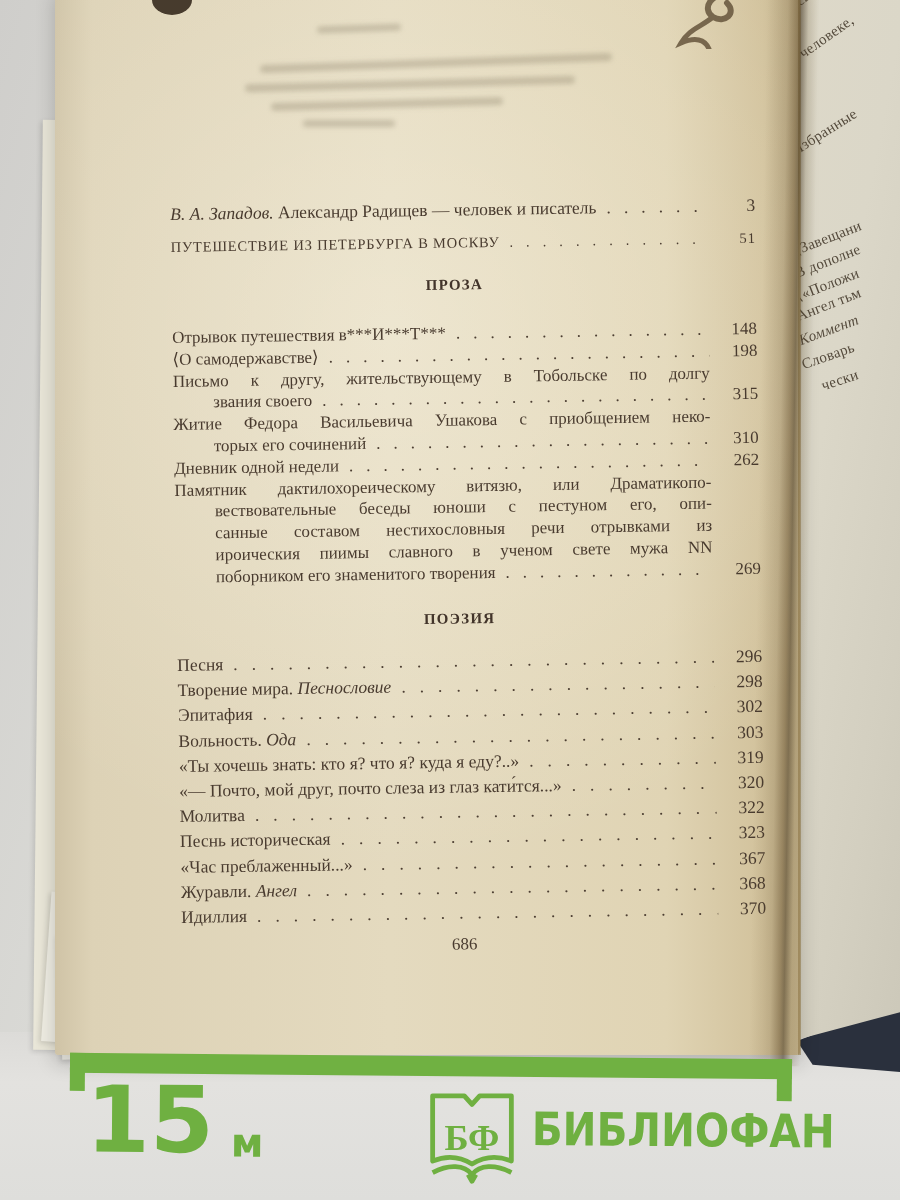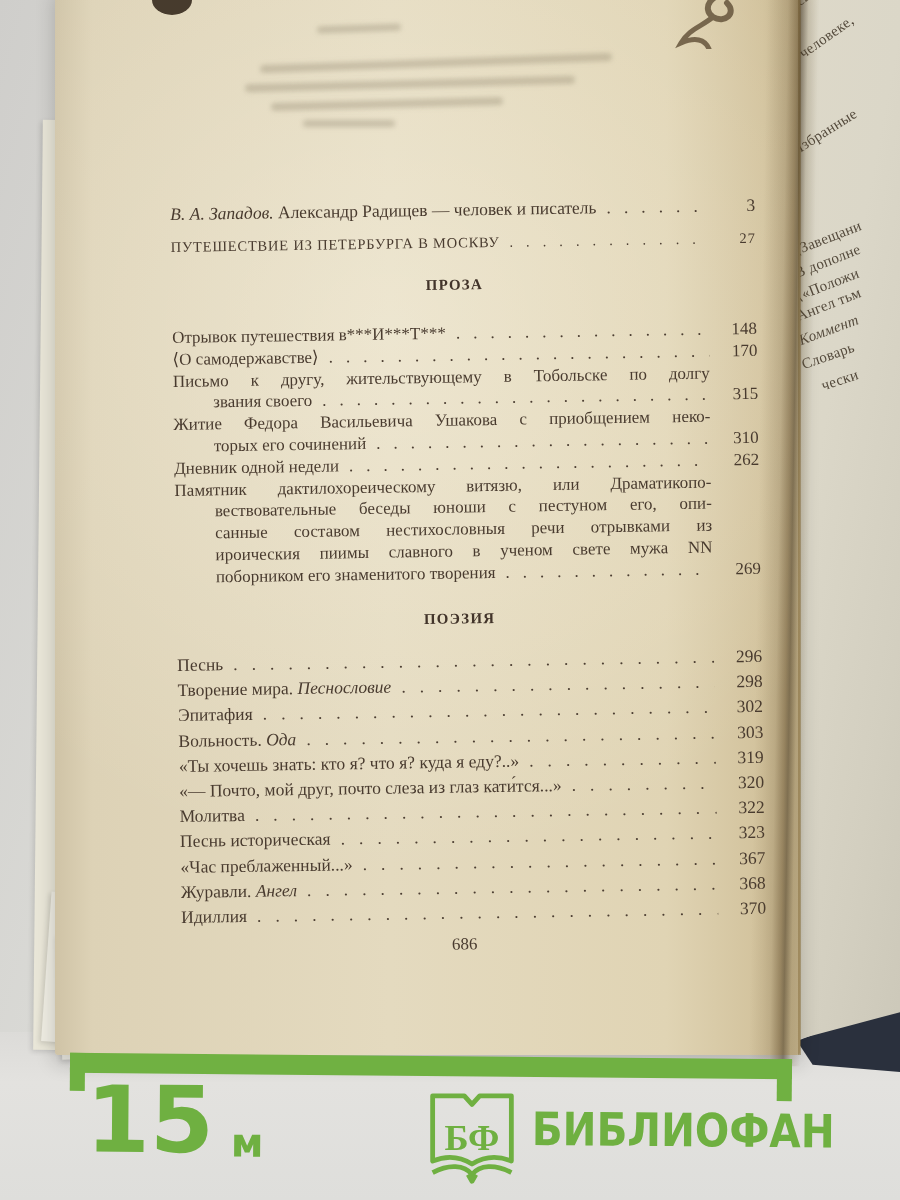--- a/index.html
+++ b/index.html
@@ -150,34 +150,34 @@
         <div class="line row">
           <span class="ttl"><span class="it">В. А. Западов.</span><span> Александр Радищев — человек и писатель</span></span>
           <span class="leader">............................................................</span>
           <span class="pg">3</span>
         </div>
       </div>
     <div class="tblock intro-b" id="intro-1">
         <div class="line row">
           <span class="ttl"><span>ПУТЕШЕСТВИЕ ИЗ ПЕТЕРБУРГА В МОСКВУ</span></span>
           <span class="leader">............................................................</span>
-          <span class="pg">27</span>
+          <span class="pg">51</span>
         </div>
       </div>
     <div class="tblock h-sec h0">ПРОЗА</div>
     <div class="tblock entries e0" id="entries-0">
         <div class="line row">
           <span class="ttl"><span>Отрывок путешествия в***И***Т***</span></span>
           <span class="leader">............................................................</span>
           <span class="pg">148</span>
         </div>
         <div class="line row">
           <span class="ttl"><span>⟨О самодержавстве⟩</span></span>
           <span class="leader">............................................................</span>
-          <span class="pg">170</span>
+          <span class="pg">198</span>
         </div>
         <div class="line fill"><span>Письмо к другу, жительствующему в Тобольске по долгу</span></div>
         <div class="line indent row">
           <span class="ttl"><span>звания своего</span></span>
           <span class="leader">............................................................</span>
           <span class="pg">315</span>
         </div>
         <div class="line fill"><span>Житие Федора Васильевича Ушакова с приобщением неко-</span></div>
         <div class="line indent row">
           <span class="ttl"><span>торых его сочинений</span></span>
@@ -195,21 +195,21 @@
         <div class="line indent fill"><span>ироическия пиимы славного в ученом свете мужа NN</span></div>
         <div class="line indent row">
           <span class="ttl"><span>поборником его знаменитого творения</span></span>
           <span class="leader">............................................................</span>
           <span class="pg">269</span>
         </div>
       </div>
     <div class="tblock h-sec h1">ПОЭЗИЯ</div>
     <div class="tblock entries e1" id="entries-1">
         <div class="line row">
-          <span class="ttl"><span>Песнь</span></span>
+          <span class="ttl"><span>Песня</span></span>
           <span class="leader">............................................................</span>
           <span class="pg">296</span>
         </div>
         <div class="line row">
           <span class="ttl"><span>Творение мира. </span><span class="it">Песнословие</span></span>
           <span class="leader">............................................................</span>
           <span class="pg">298</span>
         </div>
         <div class="line row">
           <span class="ttl"><span>Эпитафия</span></span>

